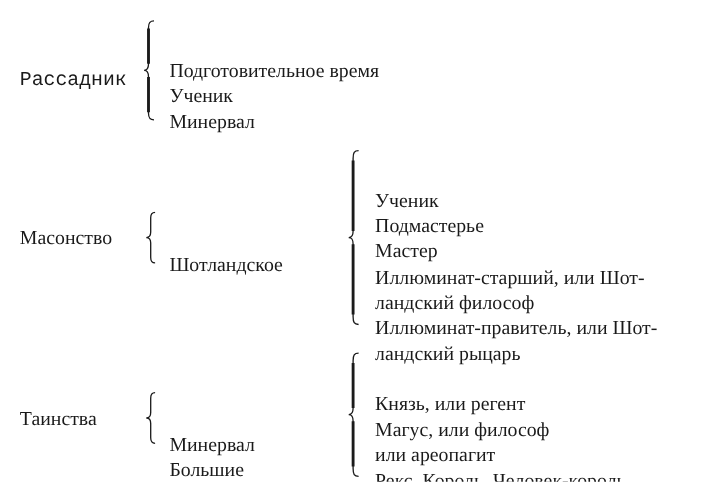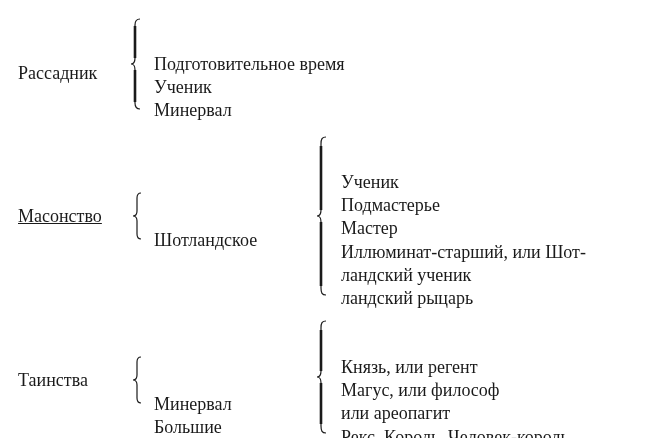--- a/index.html
+++ b/index.html
@@ -7,54 +7,55 @@
       font-family:"Liberation Serif","DejaVu Serif",serif; color:#1a1a1a; font-size:18px; }
     .t { position:absolute; white-space:nowrap; line-height:23px; }
     .brace { position:absolute; }
     .brace svg { display:block; }
     .col { position:absolute;margin-top:36px; }
     .col div { line-height:23.2px; white-space:nowrap; }
   </style>
 </head>
 <body>
 
-<div class="t" style="left:18px;top:62px;">Рассадник</div>
+<div class="t" style="left:18px;top:62px;font-family:Liberation Mono, monospace;">Рассадник</div>
 <div class="brace" style="left:128px;top:18px;">
   <svg width="16" height="92" viewBox="0 0 16 92">
     <path d="M12 1 C8 1 7 3 7 7 L7 40 C7 44 6 46 3 46 C6 46 7 48 7 52 L7 85 C7 89 8 91 12 91" fill="none" stroke="#1a1a1a" stroke-width="1.2"></path>
     <path d="M7 8 L7 40 M7 52 L7 84" stroke="#1a1a1a" stroke-width="2.6"></path>
   </svg>
 </div>
 <div class="col" style="left:154px;top:17px;">
   <div>Подготовительное время</div>
   <div>Ученик</div>
   <div>Минервал</div>
 </div>
 
-<div class="t" style="left:18px;top:205px;text-decoration:underline;">Масонство</div>
+<div class="t" style="left:18px;top:205px;">Масонство</div>
 <div class="brace" style="left:130px;top:192px;">
   <svg width="14" height="48" viewBox="0 0 14 48">
     <path d="M11 1 C8 1 7 3 7 6 L7 19 C7 22 6 24 3 24 C6 24 7 26 7 29 L7 42 C7 45 8 47 11 47" fill="none" stroke="#1a1a1a" stroke-width="1.2"></path>
   </svg>
 </div>
 <div class="col" style="left:154px;top:193px;">
   <div>Шотландское</div>
 </div>
 <div class="brace" style="left:314px;top:136px;">
   <svg width="16" height="160" viewBox="0 0 16 160">
     <path d="M12 1 C8 1 7 3 7 8 L7 74 C7 78 6 80 3 80 C6 80 7 82 7 86 L7 152 C7 157 8 159 12 159" fill="none" stroke="#1a1a1a" stroke-width="1.2"></path>
     <path d="M7 10 L7 74 M7 86 L7 150" stroke="#1a1a1a" stroke-width="2.6"></path>
   </svg>
 </div>
 <div class="col" style="left:341px;top:135px;">
   <div>Ученик</div>
   <div>Подмастерье</div>
   <div>Мастер</div>
   <div>Иллюминат-старший, или Шот-</div>
-  <div>ландский ученик</div>
+  <div>ландский философ</div>
+  <div>Иллюминат-правитель, или Шот-</div>
   <div>ландский рыцарь</div>
 </div>
 
 <div class="t" style="left:18px;top:369px;">Таинства</div>
 <div class="brace" style="left:130px;top:356px;">
   <svg width="14" height="48" viewBox="0 0 14 48">
     <path d="M11 1 C8 1 7 3 7 6 L7 19 C7 22 6 24 3 24 C6 24 7 26 7 29 L7 42 C7 45 8 47 11 47" fill="none" stroke="#1a1a1a" stroke-width="1.2"></path>
   </svg>
 </div>
 <div class="col" style="left:154px;top:357px;">

